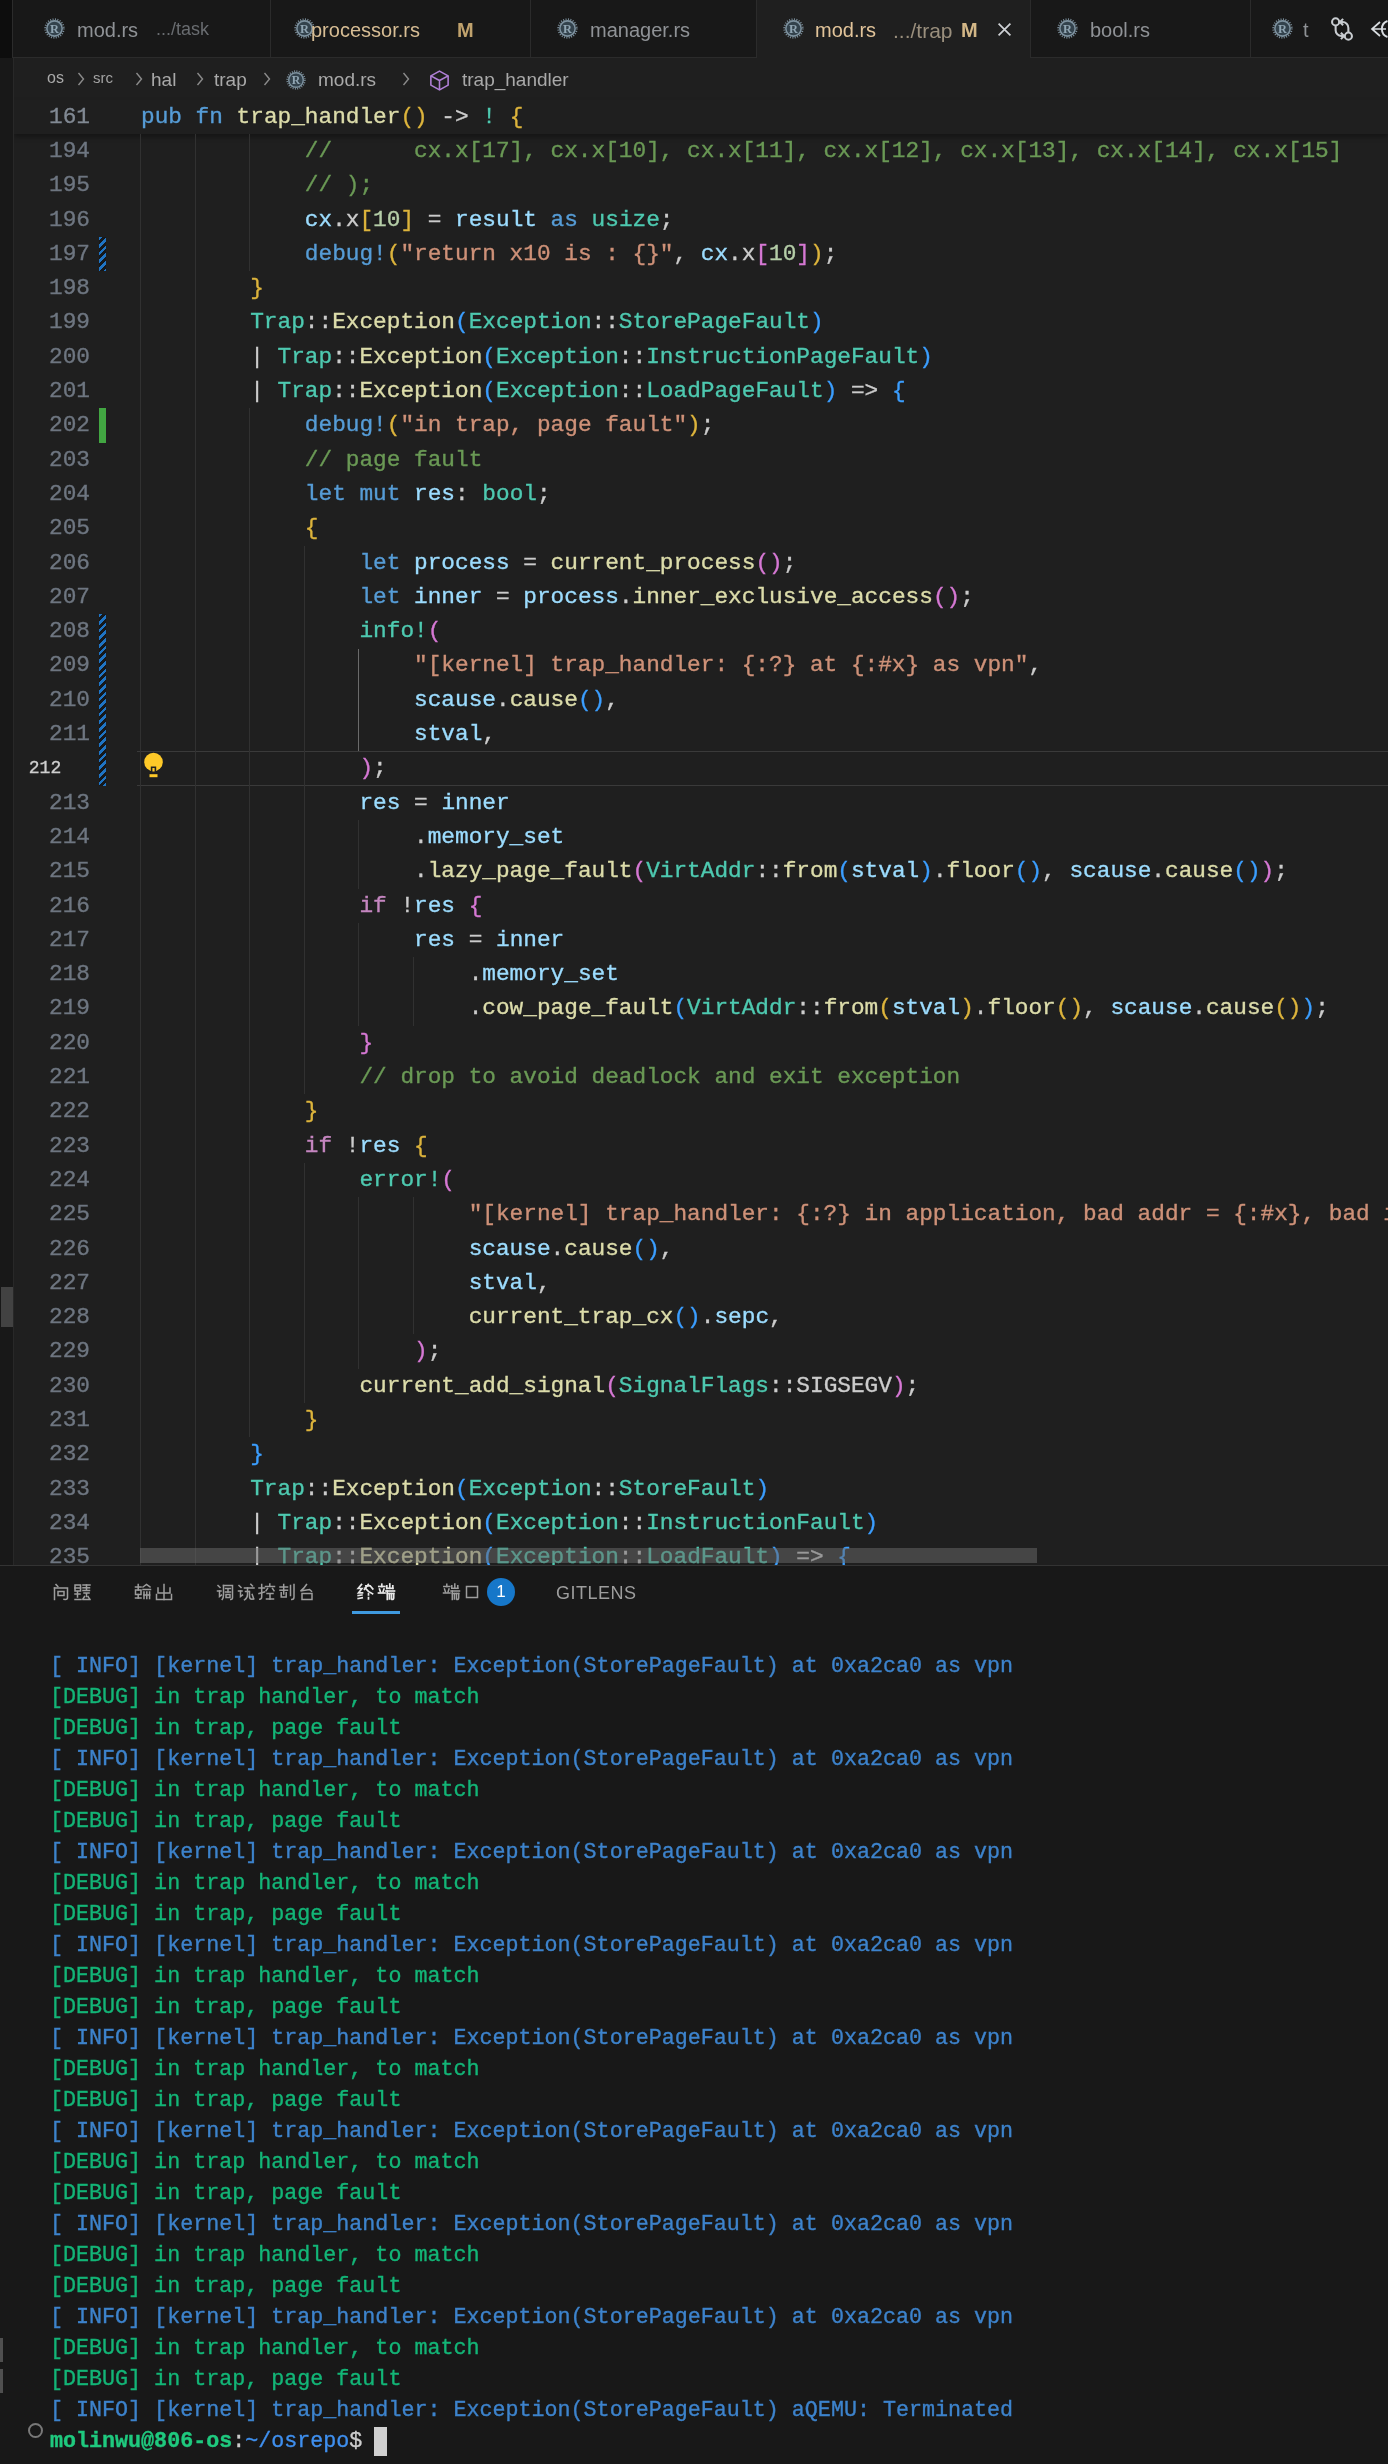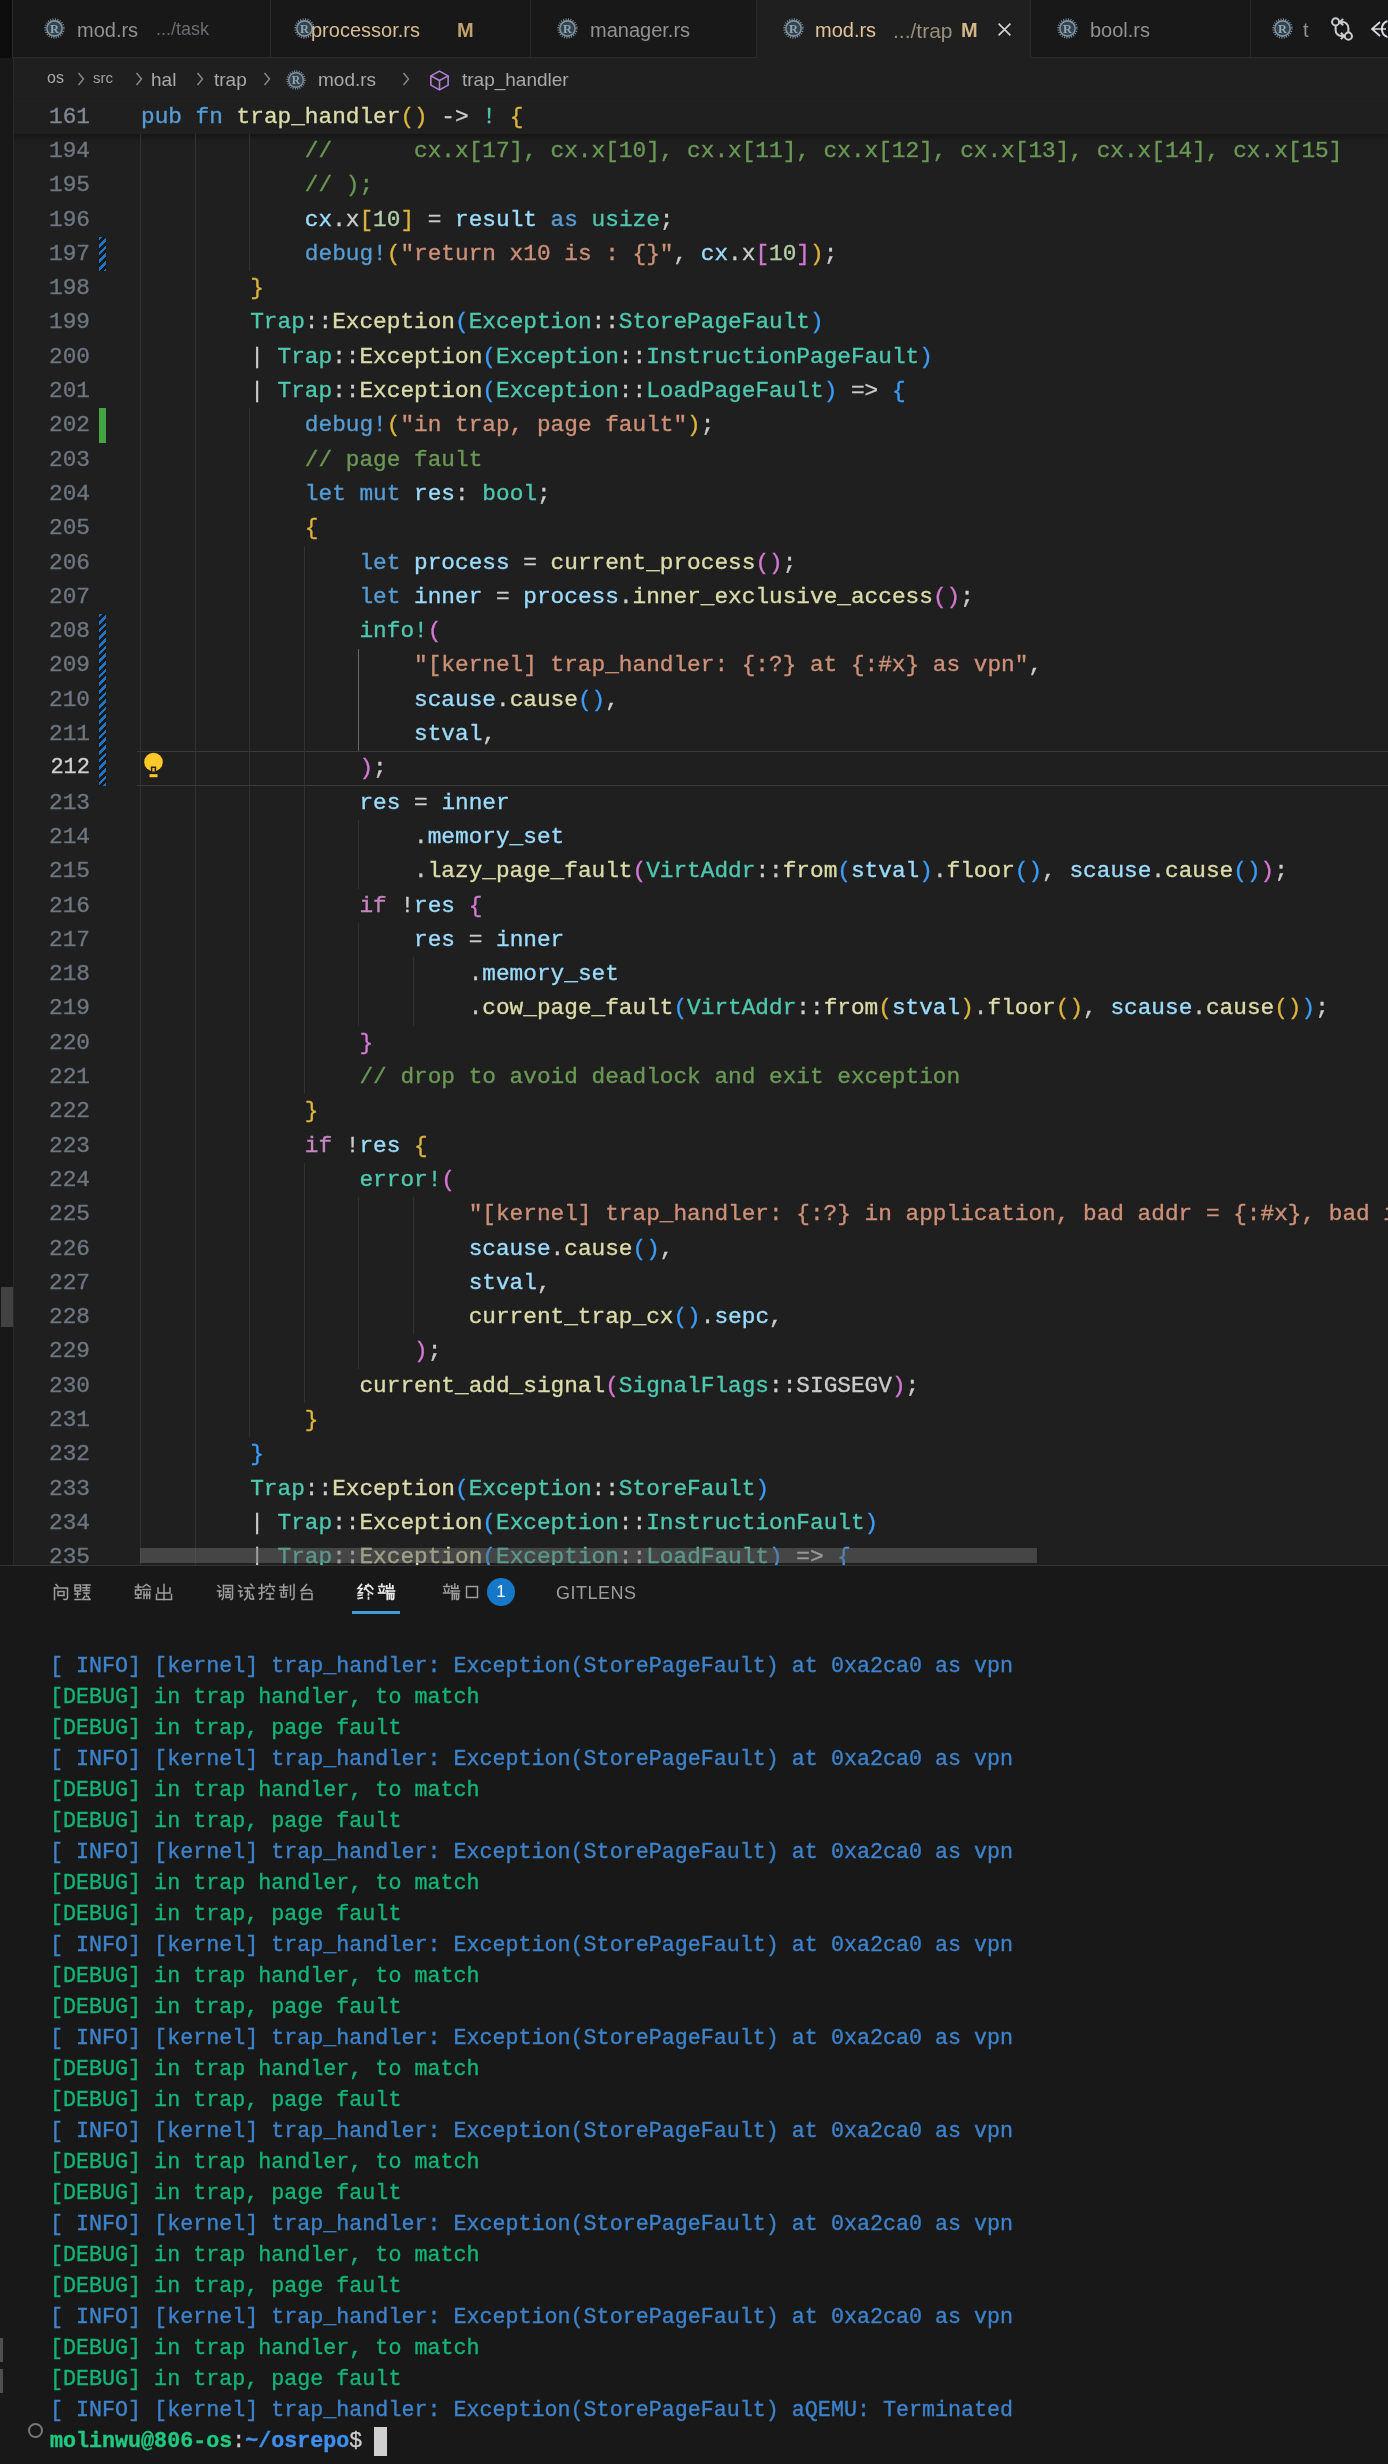--- a/index.html
+++ b/index.html
@@ -124,21 +124,21 @@
 <div style="position:absolute;left:358.4px;top:648.5px;width:1px;height:102.9px;background:#6a6a6a"></div>
 <div style="position:absolute;left:358.4px;top:820.0px;width:1px;height:68.6px;background:#313131"></div>
 <div style="position:absolute;left:358.4px;top:922.9px;width:1px;height:102.9px;background:#313131"></div>
 <div style="position:absolute;left:358.4px;top:1197.3px;width:1px;height:171.5px;background:#313131"></div>
 <div style="position:absolute;left:413.0px;top:957.2px;width:1px;height:68.6px;background:#313131"></div>
 <div style="position:absolute;left:413.0px;top:1197.3px;width:1px;height:137.2px;background:#313131"></div>
 <div style="position:absolute;left:99px;top:236.9px;width:7px;height:34.3px;background:repeating-linear-gradient(135deg,#1f74c4 0px,#1f74c4 2.6px,#15181b 2.6px,#15181b 5.4px)"></div>
 <div style="position:absolute;left:99px;top:408.4px;width:7px;height:34.3px;background:#42a642"></div>
 <div style="position:absolute;left:99px;top:614.2px;width:7px;height:171.5px;background:repeating-linear-gradient(135deg,#1f74c4 0px,#1f74c4 2.6px,#15181b 2.6px,#15181b 5.4px)"></div>
 <pre style="position:absolute;left:0px;top:134.0px;width:90px;text-align:right;font-size:22.75px;line-height:34.3px;color:#6e7681">194<br>195<br>196<br>197<br>198<br>199<br>200<br>201<br>202<br>203<br>204<br>205<br>206<br>207<br>208<br>209<br>210<br>211<br><br>213<br>214<br>215<br>216<br>217<br>218<br>219<br>220<br>221<br>222<br>223<br>224<br>225<br>226<br>227<br>228<br>229<br>230<br>231<br>232<br>233<br>234<br>235</pre>
-<pre style="position:absolute;left:0px;top:751.4px;width:90px;text-align:right;font-size:22px;line-height:34.3px;color:#cfcfcf">212</pre>
+<pre style="position:absolute;left:0px;top:751.4px;width:90px;text-align:center;font-size:18px;line-height:34.3px;color:#cfcfcf">212</pre>
 <svg style="position:absolute;left:143px;top:752px" width="21" height="26" viewBox="0 0 21 26">
       <circle cx="10.5" cy="10" r="9.3" fill="#fec928"></circle>
       <rect x="7.8" y="14.5" width="5.4" height="7" fill="#212121"></rect>
       <rect x="9.4" y="16" width="2.2" height="3.5" fill="#fec928"></rect>
       <rect x="6.5" y="22.2" width="8" height="3" fill="#fec928"></rect>
     </svg>
 <pre style="position:absolute;left:141.0px;top:134.0px;font-size:22.75px;line-height:34.3px;color:#cccccc;white-space:pre">&nbsp;&nbsp;&nbsp;&nbsp;&nbsp;&nbsp;&nbsp;&nbsp;&nbsp;&nbsp;&nbsp;&nbsp;<i class="cm">//      cx.x[17], cx.x[10], cx.x[11], cx.x[12], cx.x[13], cx.x[14], cx.x[15]</i><br>&nbsp;&nbsp;&nbsp;&nbsp;&nbsp;&nbsp;&nbsp;&nbsp;&nbsp;&nbsp;&nbsp;&nbsp;<i class="cm">// );</i><br>&nbsp;&nbsp;&nbsp;&nbsp;&nbsp;&nbsp;&nbsp;&nbsp;&nbsp;&nbsp;&nbsp;&nbsp;<i class="v">cx</i><i class="w">.</i><i class="w">x</i><i class="b1">[</i><i class="n">10</i><i class="b1">]</i><i class="w"> = </i><i class="v">result</i><i class="k"> as </i><i class="ty">usize</i><i class="w">;</i><br>&nbsp;&nbsp;&nbsp;&nbsp;&nbsp;&nbsp;&nbsp;&nbsp;&nbsp;&nbsp;&nbsp;&nbsp;<i class="k">debug!</i><i class="b1">(</i><i class="s">"return x10 is : {}"</i><i class="w">, </i><i class="v">cx</i><i class="w">.</i><i class="w">x</i><i class="b2">[</i><i class="n">10</i><i class="b2">]</i><i class="b1">)</i><i class="w">;</i><br>&nbsp;&nbsp;&nbsp;&nbsp;&nbsp;&nbsp;&nbsp;&nbsp;<i class="b1">}</i><br>&nbsp;&nbsp;&nbsp;&nbsp;&nbsp;&nbsp;&nbsp;&nbsp;<i class="ty">Trap</i><i class="w">::</i><i class="fn">Exception</i><i class="b3">(</i><i class="ty">Exception</i><i class="w">::</i><i class="ty">StorePageFault</i><i class="b3">)</i><br>&nbsp;&nbsp;&nbsp;&nbsp;&nbsp;&nbsp;&nbsp;&nbsp;<i class="w">| </i><i class="ty">Trap</i><i class="w">::</i><i class="fn">Exception</i><i class="b3">(</i><i class="ty">Exception</i><i class="w">::</i><i class="ty">InstructionPageFault</i><i class="b3">)</i><br>&nbsp;&nbsp;&nbsp;&nbsp;&nbsp;&nbsp;&nbsp;&nbsp;<i class="w">| </i><i class="ty">Trap</i><i class="w">::</i><i class="fn">Exception</i><i class="b3">(</i><i class="ty">Exception</i><i class="w">::</i><i class="ty">LoadPageFault</i><i class="b3">)</i><i class="w"> =&gt; </i><i class="b3">{</i><br>&nbsp;&nbsp;&nbsp;&nbsp;&nbsp;&nbsp;&nbsp;&nbsp;&nbsp;&nbsp;&nbsp;&nbsp;<i class="k">debug!</i><i class="b1">(</i><i class="s">"in trap, page fault"</i><i class="b1">)</i><i class="w">;</i><br>&nbsp;&nbsp;&nbsp;&nbsp;&nbsp;&nbsp;&nbsp;&nbsp;&nbsp;&nbsp;&nbsp;&nbsp;<i class="cm">// page fault</i><br>&nbsp;&nbsp;&nbsp;&nbsp;&nbsp;&nbsp;&nbsp;&nbsp;&nbsp;&nbsp;&nbsp;&nbsp;<i class="k">let mut</i><i class="wm"> res</i><i class="w">: </i><i class="ty">bool</i><i class="w">;</i><br>&nbsp;&nbsp;&nbsp;&nbsp;&nbsp;&nbsp;&nbsp;&nbsp;&nbsp;&nbsp;&nbsp;&nbsp;<i class="b1">{</i><br>&nbsp;&nbsp;&nbsp;&nbsp;&nbsp;&nbsp;&nbsp;&nbsp;&nbsp;&nbsp;&nbsp;&nbsp;&nbsp;&nbsp;&nbsp;&nbsp;<i class="k">let</i><i class="v"> process</i><i class="w"> = </i><i class="fn">current_process</i><i class="b2">()</i><i class="w">;</i><br>&nbsp;&nbsp;&nbsp;&nbsp;&nbsp;&nbsp;&nbsp;&nbsp;&nbsp;&nbsp;&nbsp;&nbsp;&nbsp;&nbsp;&nbsp;&nbsp;<i class="k">let</i><i class="v"> inner</i><i class="w"> = </i><i class="v">process</i><i class="w">.</i><i class="fn">inner_exclusive_access</i><i class="b2">()</i><i class="w">;</i><br>&nbsp;&nbsp;&nbsp;&nbsp;&nbsp;&nbsp;&nbsp;&nbsp;&nbsp;&nbsp;&nbsp;&nbsp;&nbsp;&nbsp;&nbsp;&nbsp;<i class="ty">info!</i><i class="b2">(</i><br>&nbsp;&nbsp;&nbsp;&nbsp;&nbsp;&nbsp;&nbsp;&nbsp;&nbsp;&nbsp;&nbsp;&nbsp;&nbsp;&nbsp;&nbsp;&nbsp;&nbsp;&nbsp;&nbsp;&nbsp;<i class="s">"[kernel] trap_handler: {:?} at {:#x} as vpn"</i><i class="w">,</i><br>&nbsp;&nbsp;&nbsp;&nbsp;&nbsp;&nbsp;&nbsp;&nbsp;&nbsp;&nbsp;&nbsp;&nbsp;&nbsp;&nbsp;&nbsp;&nbsp;&nbsp;&nbsp;&nbsp;&nbsp;<i class="v">scause</i><i class="w">.</i><i class="fn">cause</i><i class="b3">()</i><i class="w">,</i><br>&nbsp;&nbsp;&nbsp;&nbsp;&nbsp;&nbsp;&nbsp;&nbsp;&nbsp;&nbsp;&nbsp;&nbsp;&nbsp;&nbsp;&nbsp;&nbsp;&nbsp;&nbsp;&nbsp;&nbsp;<i class="v">stval</i><i class="w">,</i><br>&nbsp;&nbsp;&nbsp;&nbsp;&nbsp;&nbsp;&nbsp;&nbsp;&nbsp;&nbsp;&nbsp;&nbsp;&nbsp;&nbsp;&nbsp;&nbsp;<i class="b2">)</i><i class="w">;</i><br>&nbsp;&nbsp;&nbsp;&nbsp;&nbsp;&nbsp;&nbsp;&nbsp;&nbsp;&nbsp;&nbsp;&nbsp;&nbsp;&nbsp;&nbsp;&nbsp;<i class="wm">res</i><i class="w"> = </i><i class="v">inner</i><br>&nbsp;&nbsp;&nbsp;&nbsp;&nbsp;&nbsp;&nbsp;&nbsp;&nbsp;&nbsp;&nbsp;&nbsp;&nbsp;&nbsp;&nbsp;&nbsp;&nbsp;&nbsp;&nbsp;&nbsp;<i class="w">.</i><i class="v">memory_set</i><br>&nbsp;&nbsp;&nbsp;&nbsp;&nbsp;&nbsp;&nbsp;&nbsp;&nbsp;&nbsp;&nbsp;&nbsp;&nbsp;&nbsp;&nbsp;&nbsp;&nbsp;&nbsp;&nbsp;&nbsp;<i class="w">.</i><i class="fn">lazy_page_fault</i><i class="b2">(</i><i class="ty">VirtAddr</i><i class="w">::</i><i class="fn">from</i><i class="b3">(</i><i class="v">stval</i><i class="b3">)</i><i class="w">.</i><i class="fn">floor</i><i class="b3">()</i><i class="w">, </i><i class="v">scause</i><i class="w">.</i><i class="fn">cause</i><i class="b3">()</i><i class="b2">)</i><i class="w">;</i><br>&nbsp;&nbsp;&nbsp;&nbsp;&nbsp;&nbsp;&nbsp;&nbsp;&nbsp;&nbsp;&nbsp;&nbsp;&nbsp;&nbsp;&nbsp;&nbsp;<i class="ct">if </i><i class="w">!</i><i class="wm">res</i><i class="w"> </i><i class="b2">{</i><br>&nbsp;&nbsp;&nbsp;&nbsp;&nbsp;&nbsp;&nbsp;&nbsp;&nbsp;&nbsp;&nbsp;&nbsp;&nbsp;&nbsp;&nbsp;&nbsp;&nbsp;&nbsp;&nbsp;&nbsp;<i class="wm">res</i><i class="w"> = </i><i class="v">inner</i><br>&nbsp;&nbsp;&nbsp;&nbsp;&nbsp;&nbsp;&nbsp;&nbsp;&nbsp;&nbsp;&nbsp;&nbsp;&nbsp;&nbsp;&nbsp;&nbsp;&nbsp;&nbsp;&nbsp;&nbsp;&nbsp;&nbsp;&nbsp;&nbsp;<i class="w">.</i><i class="v">memory_set</i><br>&nbsp;&nbsp;&nbsp;&nbsp;&nbsp;&nbsp;&nbsp;&nbsp;&nbsp;&nbsp;&nbsp;&nbsp;&nbsp;&nbsp;&nbsp;&nbsp;&nbsp;&nbsp;&nbsp;&nbsp;&nbsp;&nbsp;&nbsp;&nbsp;<i class="w">.</i><i class="fn">cow_page_fault</i><i class="b3">(</i><i class="ty">VirtAddr</i><i class="w">::</i><i class="fn">from</i><i class="b1">(</i><i class="v">stval</i><i class="b1">)</i><i class="w">.</i><i class="fn">floor</i><i class="b1">()</i><i class="w">, </i><i class="v">scause</i><i class="w">.</i><i class="fn">cause</i><i class="b1">()</i><i class="b3">)</i><i class="w">;</i><br>&nbsp;&nbsp;&nbsp;&nbsp;&nbsp;&nbsp;&nbsp;&nbsp;&nbsp;&nbsp;&nbsp;&nbsp;&nbsp;&nbsp;&nbsp;&nbsp;<i class="b2">}</i><br>&nbsp;&nbsp;&nbsp;&nbsp;&nbsp;&nbsp;&nbsp;&nbsp;&nbsp;&nbsp;&nbsp;&nbsp;&nbsp;&nbsp;&nbsp;&nbsp;<i class="cm">// drop to avoid deadlock and exit exception</i><br>&nbsp;&nbsp;&nbsp;&nbsp;&nbsp;&nbsp;&nbsp;&nbsp;&nbsp;&nbsp;&nbsp;&nbsp;<i class="b1">}</i><br>&nbsp;&nbsp;&nbsp;&nbsp;&nbsp;&nbsp;&nbsp;&nbsp;&nbsp;&nbsp;&nbsp;&nbsp;<i class="ct">if </i><i class="w">!</i><i class="wm">res</i><i class="w"> </i><i class="b1">{</i><br>&nbsp;&nbsp;&nbsp;&nbsp;&nbsp;&nbsp;&nbsp;&nbsp;&nbsp;&nbsp;&nbsp;&nbsp;&nbsp;&nbsp;&nbsp;&nbsp;<i class="ty">error!</i><i class="b2">(</i><br>&nbsp;&nbsp;&nbsp;&nbsp;&nbsp;&nbsp;&nbsp;&nbsp;&nbsp;&nbsp;&nbsp;&nbsp;&nbsp;&nbsp;&nbsp;&nbsp;&nbsp;&nbsp;&nbsp;&nbsp;&nbsp;&nbsp;&nbsp;&nbsp;<i class="s">"[kernel] trap_handler: {:?} in application, bad addr = {:#x}, bad instruction = {:#x}, kernel killed it."</i><br>&nbsp;&nbsp;&nbsp;&nbsp;&nbsp;&nbsp;&nbsp;&nbsp;&nbsp;&nbsp;&nbsp;&nbsp;&nbsp;&nbsp;&nbsp;&nbsp;&nbsp;&nbsp;&nbsp;&nbsp;&nbsp;&nbsp;&nbsp;&nbsp;<i class="v">scause</i><i class="w">.</i><i class="fn">cause</i><i class="b3">()</i><i class="w">,</i><br>&nbsp;&nbsp;&nbsp;&nbsp;&nbsp;&nbsp;&nbsp;&nbsp;&nbsp;&nbsp;&nbsp;&nbsp;&nbsp;&nbsp;&nbsp;&nbsp;&nbsp;&nbsp;&nbsp;&nbsp;&nbsp;&nbsp;&nbsp;&nbsp;<i class="v">stval</i><i class="w">,</i><br>&nbsp;&nbsp;&nbsp;&nbsp;&nbsp;&nbsp;&nbsp;&nbsp;&nbsp;&nbsp;&nbsp;&nbsp;&nbsp;&nbsp;&nbsp;&nbsp;&nbsp;&nbsp;&nbsp;&nbsp;&nbsp;&nbsp;&nbsp;&nbsp;<i class="fn">current_trap_cx</i><i class="b3">()</i><i class="w">.</i><i class="v">sepc</i><i class="w">,</i><br>&nbsp;&nbsp;&nbsp;&nbsp;&nbsp;&nbsp;&nbsp;&nbsp;&nbsp;&nbsp;&nbsp;&nbsp;&nbsp;&nbsp;&nbsp;&nbsp;&nbsp;&nbsp;&nbsp;&nbsp;<i class="b2">)</i><i class="w">;</i><br>&nbsp;&nbsp;&nbsp;&nbsp;&nbsp;&nbsp;&nbsp;&nbsp;&nbsp;&nbsp;&nbsp;&nbsp;&nbsp;&nbsp;&nbsp;&nbsp;<i class="fn">current_add_signal</i><i class="b2">(</i><i class="ty">SignalFlags</i><i class="w">::</i><i class="w">SIGSEGV</i><i class="b2">)</i><i class="w">;</i><br>&nbsp;&nbsp;&nbsp;&nbsp;&nbsp;&nbsp;&nbsp;&nbsp;&nbsp;&nbsp;&nbsp;&nbsp;<i class="b1">}</i><br>&nbsp;&nbsp;&nbsp;&nbsp;&nbsp;&nbsp;&nbsp;&nbsp;<i class="b3">}</i><br>&nbsp;&nbsp;&nbsp;&nbsp;&nbsp;&nbsp;&nbsp;&nbsp;<i class="ty">Trap</i><i class="w">::</i><i class="fn">Exception</i><i class="b3">(</i><i class="ty">Exception</i><i class="w">::</i><i class="ty">StoreFault</i><i class="b3">)</i><br>&nbsp;&nbsp;&nbsp;&nbsp;&nbsp;&nbsp;&nbsp;&nbsp;<i class="w">| </i><i class="ty">Trap</i><i class="w">::</i><i class="fn">Exception</i><i class="b3">(</i><i class="ty">Exception</i><i class="w">::</i><i class="ty">InstructionFault</i><i class="b3">)</i><br>&nbsp;&nbsp;&nbsp;&nbsp;&nbsp;&nbsp;&nbsp;&nbsp;<i class="w">| </i><i class="ty">Trap</i><i class="w">::</i><i class="fn">Exception</i><i class="b3">(</i><i class="ty">Exception</i><i class="w">::</i><i class="ty">LoadFault</i><i class="b3">)</i><i class="w"> =&gt; </i><i class="b3">{</i></pre>
 <div style="position:absolute;left:140px;top:1548px;width:897px;height:15px;background:rgba(105,105,105,0.52)"></div>
 <div style="position:absolute;left:0;top:1565px;width:1388px;height:899px;background:#181818;border-top:1px solid #333"></div>
 <svg style="position:absolute;left:51.0px;top:1582px" width="20" height="20" viewBox="0 0 20 20" fill="none" stroke="#9d9d9d" stroke-width="1.5" stroke-linecap="square">
@@ -252,18 +252,18 @@
       <path d="M11.3 9 V11.5"></path>
       <path d="M11.3 11.5 H17.7 M11.3 11.5 V17.5"></path>
       <path d="M17.7 11.5 V15.7 C17.7 17 17.2 17.5 16 17.5"></path>
       <path d="M13.4 11.5 V17 M15.5 11.5 V17"></path>
     </svg>
     <svg style="position:absolute;left:461.5px;top:1582px" width="20" height="20" viewBox="0 0 20 20" fill="none" stroke="#9d9d9d" stroke-width="1.5" stroke-linecap="square">
       <path d="M4.5 4.5 H15.5 V15.5 H4.5 Z"></path>
     </svg>
 <div style="position:absolute;left:487px;top:1578px;width:28px;height:28px;border-radius:50%;background:#1677c9;color:#fff;font-size:17px;text-align:center;line-height:28px">1</div>
 <div style="position:absolute;left:556px;top:1583px;font-size:18px;letter-spacing:0.5px;color:#9d9d9d">GITLENS</div>
-<style>.ti{color:#3d83cc}.td{color:#13b577}.pg{color:#1fc97e;font-weight:bold}.pb{color:#3f8fee;font-weight:bold}</style>
+<style>.ti{color:#3d83cc}.td{color:#13b577}.pg{color:#1fc97e;font-weight:bold}.pb{color:#3f8fee;font-weight:normal}</style>
 <pre style="position:absolute;left:50px;top:1651px;font-size:21.7px;line-height:31px;color:#cccccc"><i class="ti">[ INFO] [kernel] trap_handler: Exception(StorePageFault) at 0xa2ca0 as vpn</i><br><i class="td">[DEBUG] in trap handler, to match</i><br><i class="td">[DEBUG] in trap, page fault</i><br><i class="ti">[ INFO] [kernel] trap_handler: Exception(StorePageFault) at 0xa2ca0 as vpn</i><br><i class="td">[DEBUG] in trap handler, to match</i><br><i class="td">[DEBUG] in trap, page fault</i><br><i class="ti">[ INFO] [kernel] trap_handler: Exception(StorePageFault) at 0xa2ca0 as vpn</i><br><i class="td">[DEBUG] in trap handler, to match</i><br><i class="td">[DEBUG] in trap, page fault</i><br><i class="ti">[ INFO] [kernel] trap_handler: Exception(StorePageFault) at 0xa2ca0 as vpn</i><br><i class="td">[DEBUG] in trap handler, to match</i><br><i class="td">[DEBUG] in trap, page fault</i><br><i class="ti">[ INFO] [kernel] trap_handler: Exception(StorePageFault) at 0xa2ca0 as vpn</i><br><i class="td">[DEBUG] in trap handler, to match</i><br><i class="td">[DEBUG] in trap, page fault</i><br><i class="ti">[ INFO] [kernel] trap_handler: Exception(StorePageFault) at 0xa2ca0 as vpn</i><br><i class="td">[DEBUG] in trap handler, to match</i><br><i class="td">[DEBUG] in trap, page fault</i><br><i class="ti">[ INFO] [kernel] trap_handler: Exception(StorePageFault) at 0xa2ca0 as vpn</i><br><i class="td">[DEBUG] in trap handler, to match</i><br><i class="td">[DEBUG] in trap, page fault</i><br><i class="ti">[ INFO] [kernel] trap_handler: Exception(StorePageFault) at 0xa2ca0 as vpn</i><br><i class="td">[DEBUG] in trap handler, to match</i><br><i class="td">[DEBUG] in trap, page fault</i><br><i class="ti">[ INFO] [kernel] trap_handler: Exception(StorePageFault) aQEMU: Terminated</i><br><i class="pg">molinwu@806-os</i><i class="w">:</i><i class="pb">~/osrepo</i><i class="w">$</i></pre>
 <div style="position:absolute;left:374px;top:2427px;width:13px;height:29px;background:#d0d0d0"></div>
 <div style="position:absolute;left:28px;top:2423px;width:15px;height:15px;border-radius:50%;border:2px solid #787878"></div>
 <div style="position:absolute;left:0;top:2338px;width:3px;height:24px;background:#4f4f4f"></div>
 <div style="position:absolute;left:0;top:2369px;width:3px;height:24px;background:#4f4f4f"></div>
 </div>
 </body></html>

